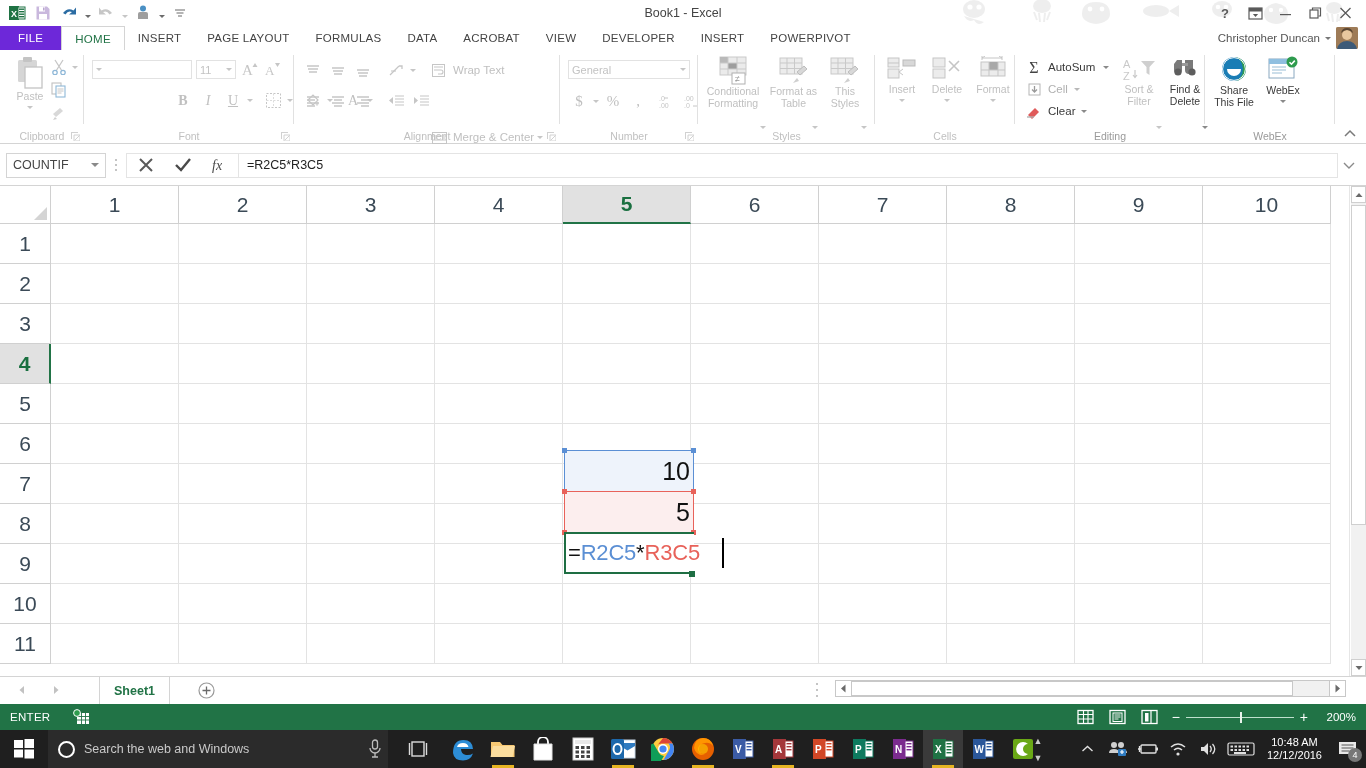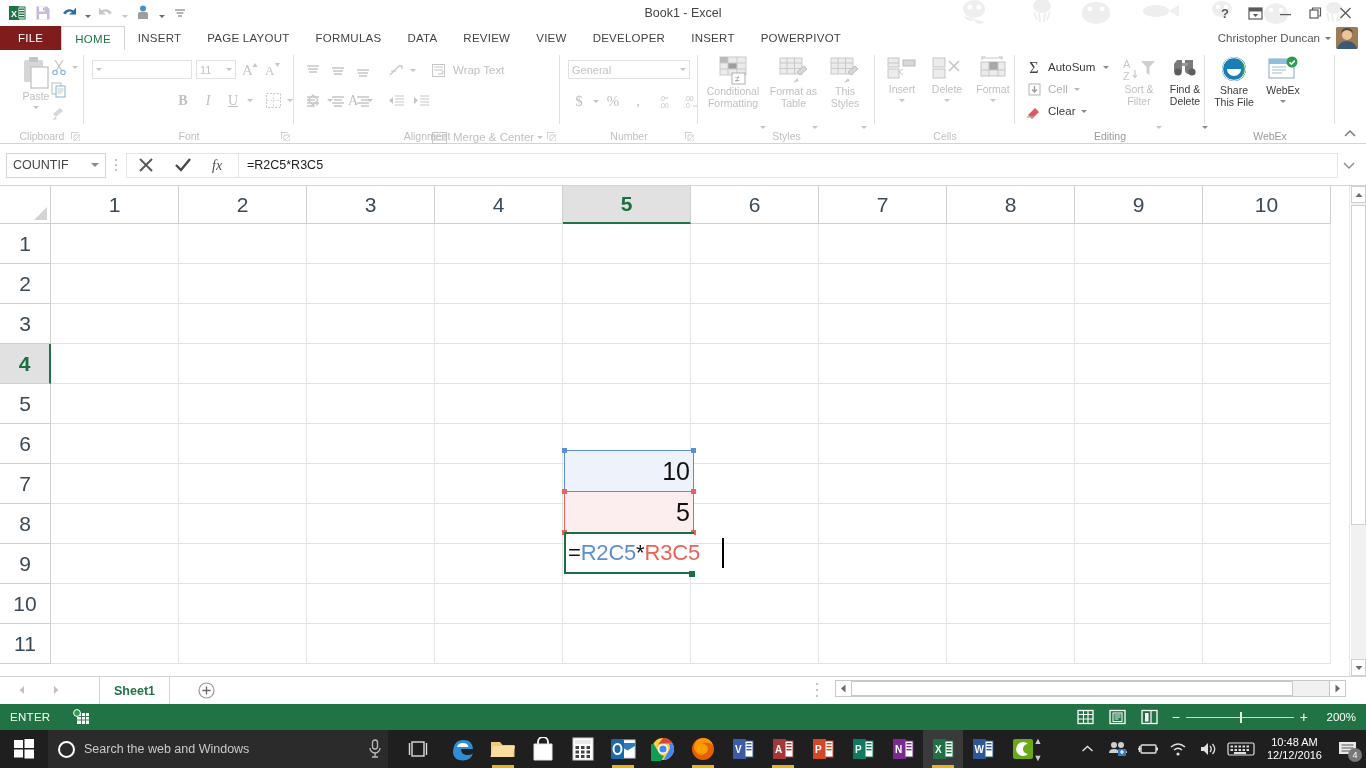--- a/index.html
+++ b/index.html
@@ -32,21 +32,21 @@
   .wincontrols{ position:absolute; right:6px; top:0; height:26px; display:flex; align-items:center; gap:0px;}
   .wc{ width:30px;height:24px;display:flex;align-items:center;justify-content:center;color:#5a5a5a;font-size:13px;}
 
   
   .tabbar{ position:absolute;left:0;top:26px;width:1366px;height:24px;background:#fff; }
   .tabs{ display:flex; height:24px; align-items:stretch; }
   .tab{
     padding:0 13px; height:24px; line-height:25px;
     font-size:11.5px; letter-spacing:.25px; color:#444; cursor:default;
   }
-  .tab.file{ background:#7f1d1d; color:#fff; padding:0 18px; font-weight:400;}
+  .tab.file{ background:#6d28d9; color:#fff; padding:0 18px; font-weight:400;}
   .tab.active{ color:#217346; background:#fff; border-left:1px solid #d4d4d4;border-right:1px solid #d4d4d4;border-top:1px solid #d4d4d4;}
   .account{
     position:absolute;right:8px;top:26px;height:24px;display:flex;align-items:center;gap:5px;
     font-size:11.5px;color:#555;
   }
   .avatar{ width:22px;height:22px;border-radius:2px;overflow:hidden;background:#b9946f;position:relative;}
 
   
   .ribbon{
     position:absolute;left:0;top:50px;width:1366px;height:94px;
@@ -300,21 +300,21 @@
 </div>
 
 <div class="tabbar">
   <div class="tabs" id="tabs-root">
       <div class="tab file">FILE</div>
       <div class="tab active">HOME</div>
       <div class="tab">INSERT</div>
       <div class="tab">PAGE LAYOUT</div>
       <div class="tab">FORMULAS</div>
       <div class="tab">DATA</div>
-      <div class="tab">REVIEW</div>
+      <div class="tab">ACROBAT</div>
       <div class="tab">VIEW</div>
       <div class="tab">DEVELOPER</div>
       <div class="tab">INSERT</div>
       <div class="tab">POWERPIVOT</div>
     </div>
 </div>
 <div class="account">
   <span>Christopher Duncan</span>
   <span class="caret-d" style="border-top-color:#777"></span>
   <span class="avatar">
@@ -323,21 +323,21 @@
         <circle cx="11" cy="8" r="5" fill="#e8c79f"></circle>
         <path d="M1 22 q2 -8 10 -8 q8 0 10 8z" fill="#3c5a78"></path>
         <path d="M5 6 q6 -6 12 0 q-1 -5 -6 -5 q-5 0 -6 5z" fill="#5a4632"></path>
       </svg>
   </span>
 </div>
 
 <div class="ribbon">
 
   <div class="rgroup" style="left:0;width:84px;">
-    <div class="bigbtn" style="left:12px;top:6px;width:48px;">
+    <div class="bigbtn" style="left:6px;top:6px;width:48px;">
       <span class="icoBox">
         <svg width="30" height="34" viewBox="0 0 30 34">
           <rect x="3" y="4" width="19" height="22" rx="1.5" fill="#d6d6d6"></rect>
           <rect x="8" y="1" width="9" height="5" rx="1" fill="#c4c4c4"></rect>
           <rect x="10" y="11" width="17" height="21" fill="#fff" stroke="#c4c4c4" stroke-width="1.3"></rect>
         </svg>
       </span>
       <span class="lbl" style="margin-top:1px">Paste</span>
       <span class="caret-d" style="border-top-color:#c6c6c6;margin-top:3px"></span>
     </div>

